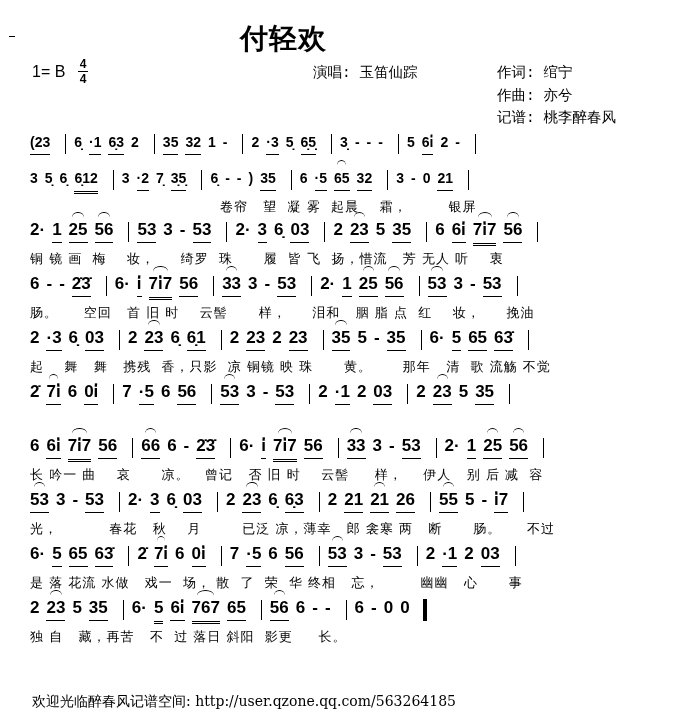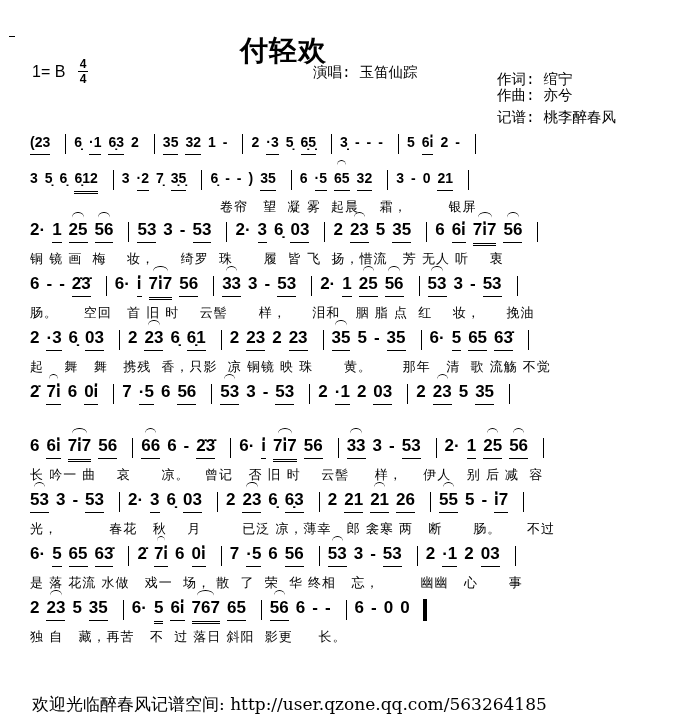--- a/index.html
+++ b/index.html
@@ -1,52 +1,52 @@
 <!DOCTYPE html>
 <html><head>
 <meta charset="utf-8">
 <style>
   html, body { margin: 0; padding: 0; background: #ffffff; }
   body { width: 675px; height: 721px; position: relative; overflow: hidden; color: #000; font-family: "DejaVu Sans", sans-serif; }
   .dash-mark { position: absolute; left: 9px; top: 36px; width: 6px; height: 1px; background: #000; }
-  .title { position: absolute; left: 0; width: 567px; top: 32px; text-align: center; font-family: "DejaVu Serif", serif; font-weight: bold; font-size: 28px; letter-spacing: 1px; }
+  .title { position: absolute; left: 0; width: 567px; top: 20px; text-align: center; font-family: "DejaVu Serif", serif; font-weight: bold; font-size: 28px; letter-spacing: 1px; }
   .key { position: absolute; left: 32px; top: 63px; font-family: "Liberation Sans", sans-serif; font-size: 16px; }
   .timesig { position: absolute; left: 78px; top: 58px; font-family: "Liberation Sans", sans-serif; font-size: 12px; font-weight: bold; text-align: center; line-height: 12px; }
   .timesig .line { width: 10px; height: 1px; background: #000; margin: 1px auto; }
   .meta { position: absolute; font-family: Liberation Mono, monospace; font-size: 14.5px; white-space: nowrap; }
   .score { position: absolute; left: 30px; top: 128px; width: 620px; }
   .row { position: relative; height: 54px; }
   .row.r0 { height: 40px; }
   .row.r1 { height: 52px; }
   .notes { position: absolute; left: 0; top: 0; height: 30px; white-space: nowrap; font-family: "Liberation Sans", sans-serif; font-weight: bold; font-size: 17px; display: flex; align-items: flex-start; }
   .r0 .notes { font-size: 14px; font-weight: bold; top: 4px; }
   .r1 .notes { font-size: 14px; }
   .m { display: inline-flex; align-items: flex-start; position: relative; }
   .bar { display: inline-block; width: 1px; height: 20px; background: #000; margin: 0 8px; position: relative; top: 2px; }
   .end-bar { display: inline-block; width: 4px; height: 22px; background: #000; margin-left: 6px; position: relative; top: 1px; }
   .tok { display: inline-block; position: relative; margin-right: 7px; padding-bottom: 4px; line-height: 20px; }
   .tok.u { border-bottom: 1px solid #000; padding-bottom: 2px; }
   .tok.uu { border-bottom: 3px double #000; padding-bottom: 3px; }
   .tok.slur::before { content: ""; position: absolute; left: 20%; right: 20%; top: -8px; height: 10px; border-top: 1px solid #000; border-radius: 50% 50% 0 0; }
   .lyrics { position: absolute; left: 0; top: 30px; white-space: pre; font-family: "DejaVu Sans", sans-serif; font-size: 13px; letter-spacing: 1px; }
-  .footer { position: absolute; left: 32px; top: 693px; font-family: "DejaVu Serif", serif; font-size: 17px; white-space: nowrap; }
+  .footer { position: absolute; left: 32px; top: 693px; font-family: "DejaVu Serif", serif; font-size: 14px; white-space: nowrap; }
 </style>
 </head>
 <body>
 
 <div class="dash-mark"></div>
 <div class="title">付轻欢</div>
 <div class="key">1= B</div>
 <div class="timesig">
   <div>4</div>
   <div class="line"></div>
   <div>4</div>
 </div>
 <div class="meta" style="left:313px;top:63px;">演唱: 玉笛仙踪</div>
-<div class="meta" style="left:497px;top:70px;">作词: 绾宁</div>
+<div class="meta" style="left:497px;top:63px;">作词: 绾宁</div>
 <div class="meta" style="left:497px;top:86px;">作曲: 亦兮</div>
 <div class="meta" style="left:497px;top:108px;">记谱: 桃李醉春风</div>
 
 <div class="score" id="score">
     <div class="row r0">
       <div class="notes">
         <span class="m">
           <span class="tok u">(23</span>
         </span>
         <span class="bar"></span>

